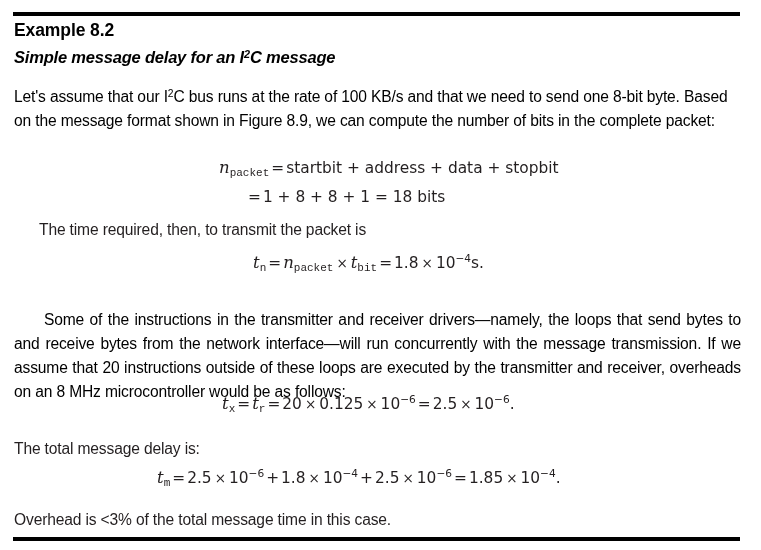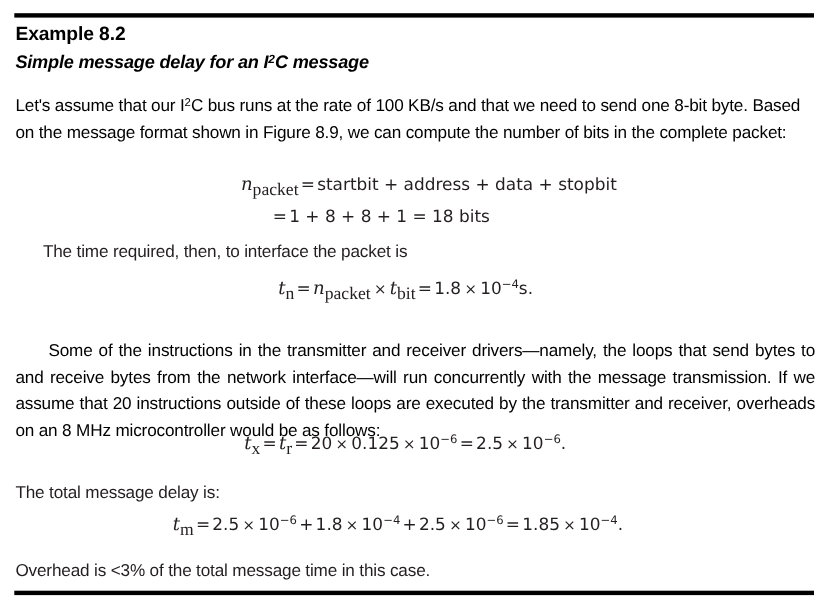--- a/index.html
+++ b/index.html
@@ -100,22 +100,22 @@
     font-style: italic;
     font-family: "DejaVu Serif", "Liberation Serif", serif;
   }
   .math .up {
     font-style: normal;
     font-family: "DejaVu Sans", "Liberation Sans", sans-serif;
     font-size: 15.4px;
   }
   .math sub {
     font-style: normal;
-    font-family: Liberation Serif, serif;
-    font-size: 16px;
+    font-family: Liberation Mono, monospace;
+    font-size: 11px;
     vertical-align: -0.28em;
     letter-spacing: 0;
   }
   .math sup {
     font-style: normal;
     font-family: "DejaVu Sans", "Liberation Sans", sans-serif;
     font-size: 10.6px;
     vertical-align: 0.52em;
   }
   .math .num {
@@ -154,21 +154,21 @@
   <div class="example-title">Example 8.2</div>
 
   <div class="subtitle"><span>Simple message delay for an I</span><span class="sup-text">2</span><span>C message</span></div>
 
   <div class="para para-intro"><span>Let's assume that our I</span><span class="sup-text">2</span><span>C bus runs at the rate of 100 KB/s and that we need to send one 8-bit byte. Based on the message format shown in Figure 8.9, we can compute the number of bits in the complete packet:</span></div>
 
   <div class="math eq-1"><span class="v">n</span><sub>packet</sub><span class="op up">=</span><span class="up">startbit + address + data + stopbit</span></div>
 
   <div class="math eq-1b"><span class="op up">=</span><span class="up">1 + 8 + 8 + 1 = 18 bits</span></div>
 
-  <div class="lead-line lead-time">The time required, then, to interface the packet is</div>
+  <div class="lead-line lead-time">The time required, then, to transmit the packet is</div>
 
   <div class="math eq-tn"><span class="v">t</span><sub>n</sub><span class="op up">=</span><span class="v">n</span><sub>packet</sub><span class="times">×</span><span class="v">t</span><sub>bit</sub><span class="op up">=</span><span class="num">1.8</span><span class="times">×</span><span class="num">10</span><sup>−4</sup><span class="up">s.</span></div>
 
   <div class="para para-some"><span class="indent-first"></span><span>Some of the instructions in the transmitter and receiver drivers—namely, the loops that send bytes to and receive bytes from the network interface—will run concurrently with the message transmission. If we assume that 20 instructions outside of these loops are executed by the transmitter and receiver, overheads on an 8 MHz microcontroller would be as follows:</span></div>
 
   <div class="math eq-tx"><span class="v">t</span><sub>x</sub><span class="op up">=</span><span class="v">t</span><sub>r</sub><span class="op up">=</span><span class="num">20</span><span class="times">×</span><span class="num">0.125</span><span class="times">×</span><span class="num">10</span><sup>−6</sup><span class="op up">=</span><span class="num">2.5</span><span class="times">×</span><span class="num">10</span><sup>−6</sup><span class="up">.</span></div>
 
   <div class="lead-line lead-total">The total message delay is:</div>
 
   <div class="math eq-tm"><span class="v">t</span><sub>m</sub><span class="op up">=</span><span class="num">2.5</span><span class="times">×</span><span class="num">10</span><sup>−6</sup><span class="op up">+</span><span class="num">1.8</span><span class="times">×</span><span class="num">10</span><sup>−4</sup><span class="op up">+</span><span class="num">2.5</span><span class="times">×</span><span class="num">10</span><sup>−6</sup><span class="op up">=</span><span class="num">1.85</span><span class="times">×</span><span class="num">10</span><sup>−4</sup><span class="up">.</span></div>

